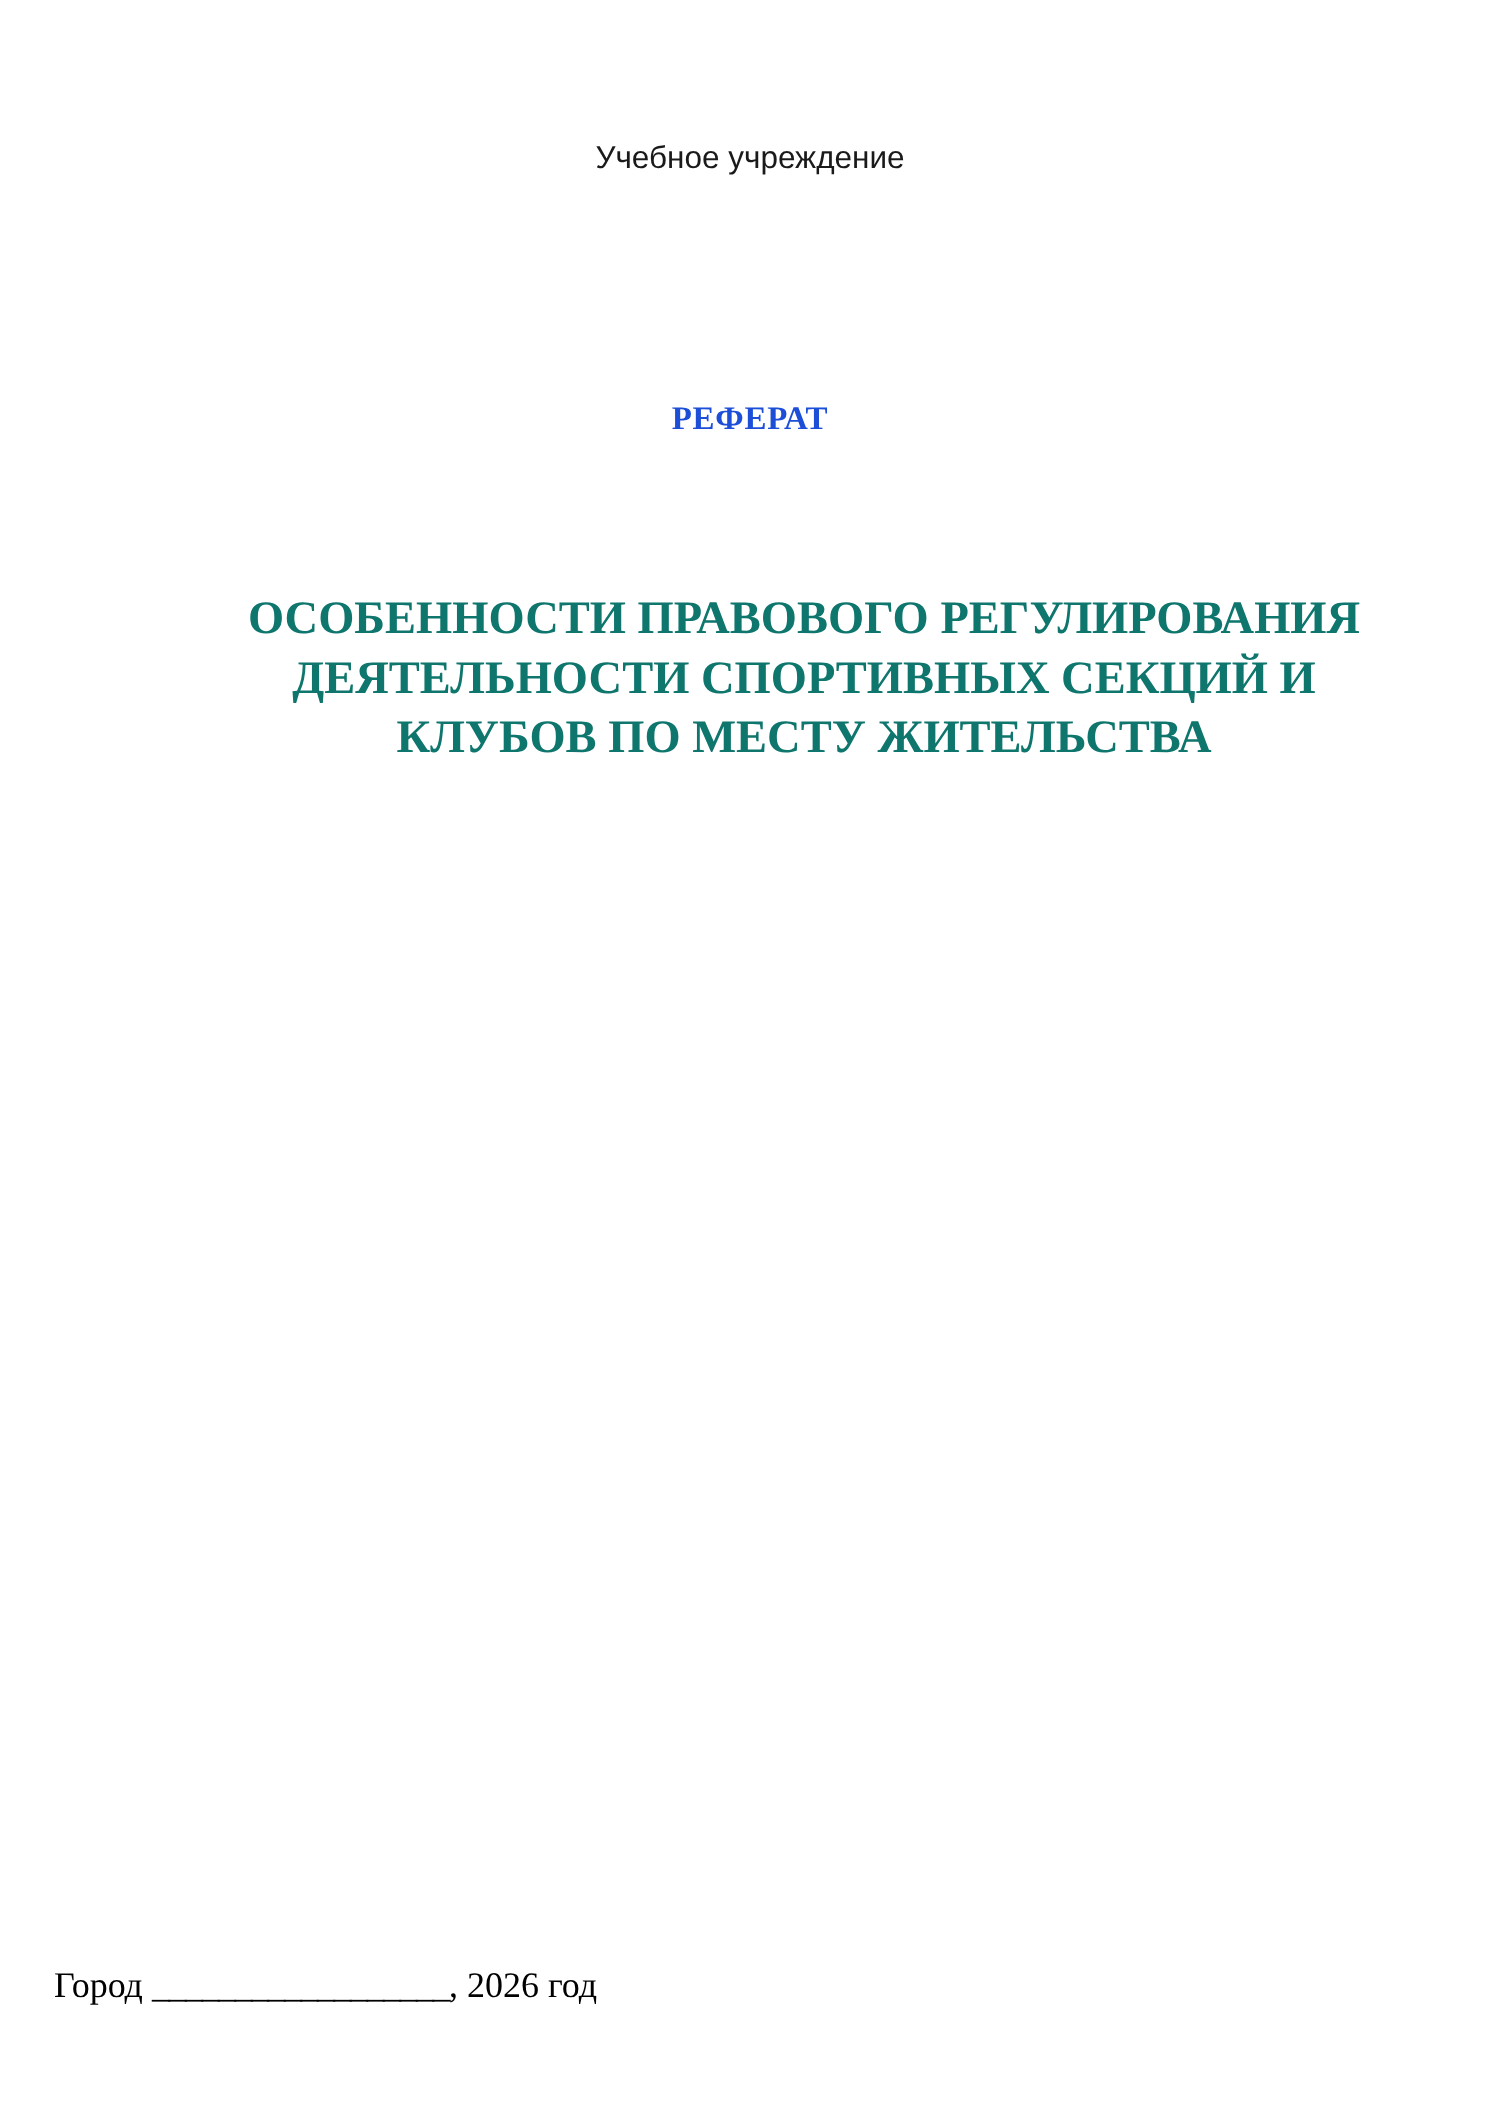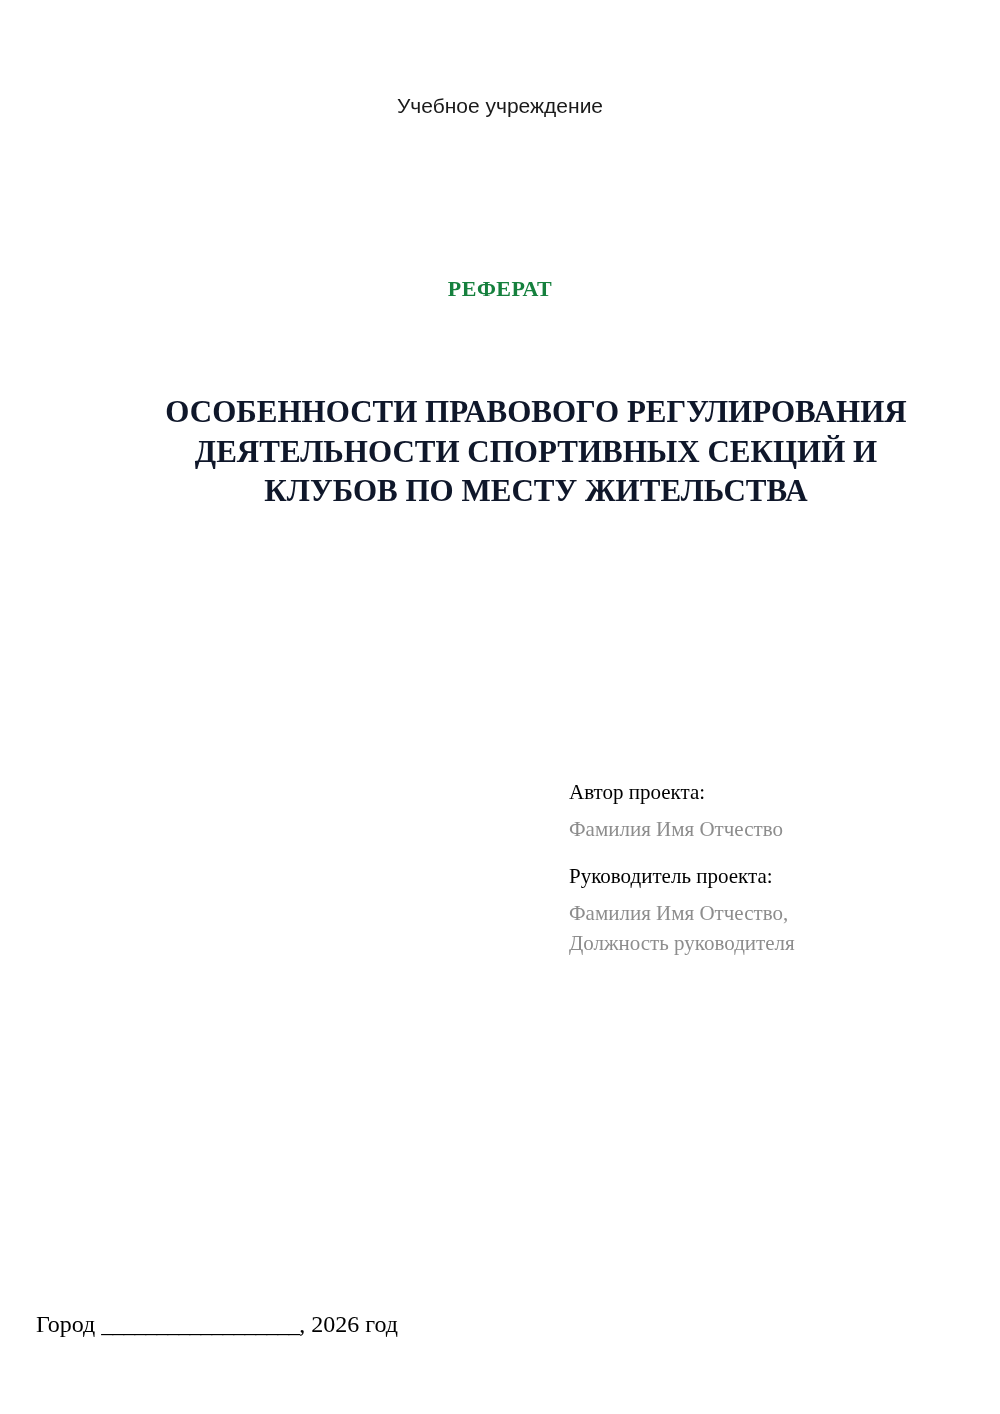--- a/index.html
+++ b/index.html
@@ -26,42 +26,42 @@
     width: 100%;
     text-align: center;
     font-family: "Liberation Sans", sans-serif;
     font-size: 21px;
     line-height: 1.3;
     color: #1a1a1a;
   }
 
   .doc-type {
     position: absolute;
-    top: 276px;
+    top: 266px;
     left: 0;
     width: 100%;
     text-align: center;
     font-family: "Liberation Serif", serif;
     font-weight: bold;
     font-size: 22px;
     letter-spacing: 0.5px;
-    color: #15803d;
+    color: #1d4ed8;
   }
 
   .title {
     position: absolute;
     top: 392px;
     left: 120px;
     width: 760px;
     text-align: center;
     font-family: "Liberation Serif", serif;
     font-weight: bold;
     font-size: 31px;
     line-height: 1.28;
-    color: #0f172a;
+    color: #0f766e;
   }
 
   .credits {
     position: absolute;
     top: 782px;
     left: 533px;
     width: 400px;
     font-family: "Liberation Serif", serif;
     font-size: 21px;
     line-height: 1.0;
@@ -96,29 +96,18 @@
 <body>
 
 <div class="page">
 
   <div class="institution">Учебное учреждение</div>
 
   <div class="doc-type">РЕФЕРАТ</div>
 
   <div class="title">ОСОБЕННОСТИ ПРАВОВОГО РЕГУЛИРОВАНИЯ ДЕЯТЕЛЬНОСТИ СПОРТИВНЫХ СЕКЦИЙ И КЛУБОВ ПО МЕСТУ ЖИТЕЛЬСТВА</div>
 
-  <div class="credits">
-    <div class="block">
-      <div class="label">Автор проекта:</div>
-      <div class="value">Фамилия Имя Отчество</div>
-    </div>
-    <div class="block">
-      <div class="label">Руководитель проекта:</div>
-      <div class="value">Фамилия Имя Отчество,</div>
-      <div class="value">Должность руководителя</div>
-    </div>
-  </div>
 
   <div class="footer">
     <span>Город</span><span> </span><span class="blank">__________________</span><span>, 2026 год</span>
   </div>
 
 </div>
 
 </body></html>

